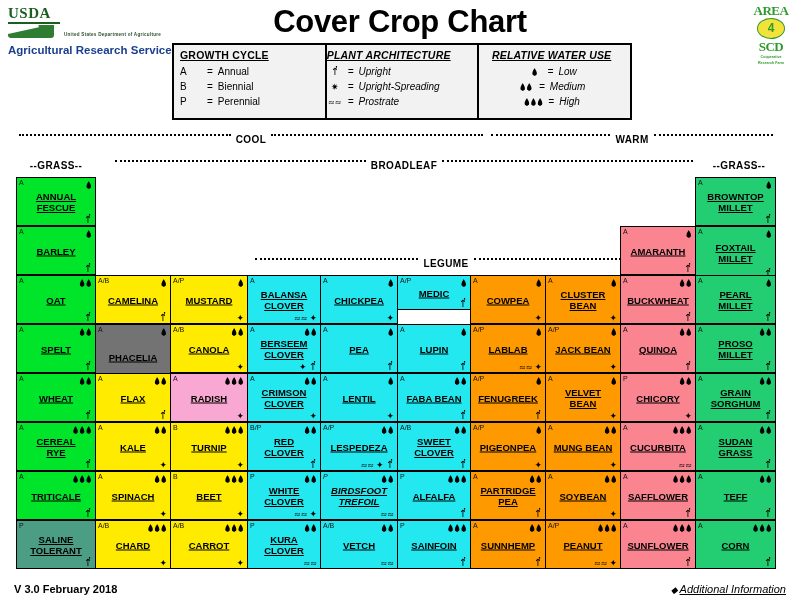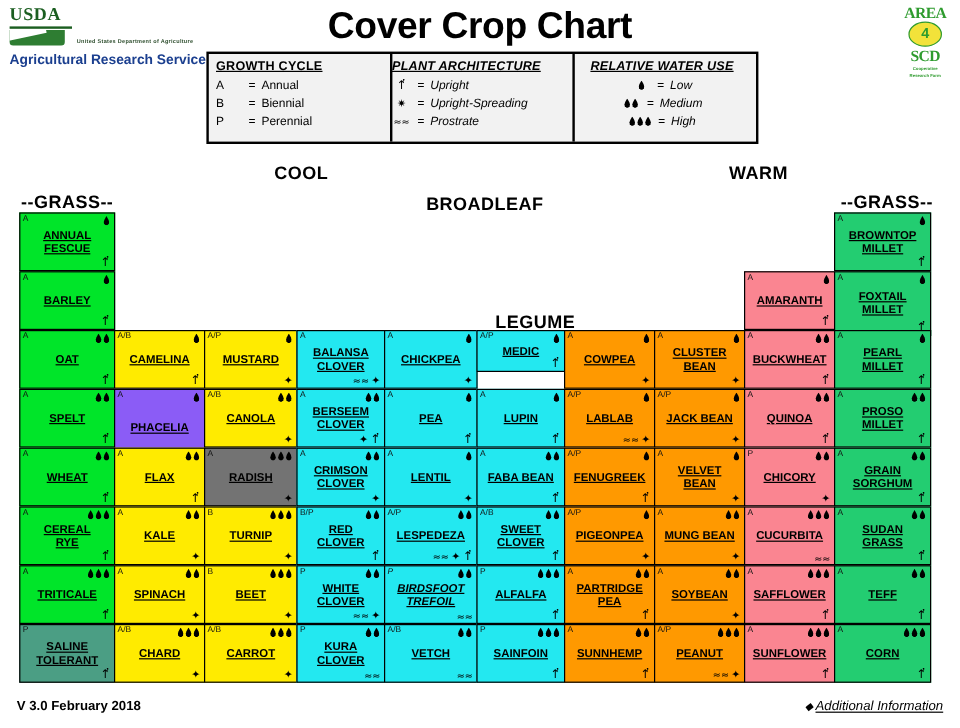--- a/index.html
+++ b/index.html
@@ -53,22 +53,22 @@
   .lg-key{display:inline-block;min-width:16px;text-align:center;}
   .lg-key.letter{min-width:22px;text-align:left;padding-left:6px;}
   .lg-eq{padding:0 5px;}
   .drop{display:inline-block;width:6px;height:8px;background:#000;
     border-radius:60% 60% 55% 55% / 85% 85% 45% 45%;
     clip-path:polygon(50% 0%,78% 38%,88% 62%,84% 82%,62% 97%,38% 97%,16% 82%,12% 62%,22% 38%);
     vertical-align:-1px;margin:0 .3px;}
   .arch{display:inline-block;font-family:"DejaVu Sans",sans-serif;line-height:1;}
 
   
-  .sec-label{position:absolute;font-size:15px;font-weight:700;letter-spacing:.4px;
-    display:flex;align-items:center;white-space:nowrap;color:#000;flex-direction:column;}
+  .sec-label{position:absolute;font-size:10px;font-weight:700;letter-spacing:.4px;
+    display:flex;white-space:nowrap;color:#000;}
   .dashline{flex:1;border-top:2px dotted #000;height:0;margin:0 3px;}
   .sec-txt{padding:0 2px;}
 
   
   #grid{position:absolute;left:16px;top:177px;width:760px;height:392px;}
   .cell{position:absolute;box-sizing:border-box;border:1.5px solid #000;overflow:hidden;}
   .cell .gc{position:absolute;left:2px;top:0px;font-size:7px;color:#111;line-height:9px;}
   .cell .water{position:absolute;right:3px;top:1px;line-height:8px;white-space:nowrap;}
   .cell .archs{position:absolute;right:3px;bottom:0px;line-height:9px;white-space:nowrap;
     font-size:9px;}
@@ -247,21 +247,21 @@
       <div class="gc">P</div>
       <div class="nm"><span>SALINE</span><br><span>TOLERANT</span></div>
       <div class="archs"><span class="arch g-upright" style="margin-left: 2px;">↑̓</span></div>
     </div>
     <div class="cell" style="left: 79px; top: 98px; width: 76px; height: 49px; background: rgb(255, 235, 0);">
       <div class="gc">A/B</div>
       <div class="water"><i class="drop"></i></div>
       <div class="nm"><span>CAMELINA</span></div>
       <div class="archs"><span class="arch g-upright" style="margin-left: 2px;">↑̓</span></div>
     </div>
-    <div class="cell" style="left: 79px; top: 147px; width: 76px; height: 66px; background: #8b5cf6;">
+    <div class="cell" style="left: 79px; top: 147px; width: 76px; height: 66px; background: #737373;">
       <div class="gc">A</div>
       <div class="water"><i class="drop"></i></div>
       <div class="nm"><span>PHACELIA</span></div>
       <div class="archs"><span class="arch g-upright" style="margin-left: 2px;">↑̓</span></div>
     </div>
     <div class="cell" style="left: 79px; top: 196px; width: 76px; height: 49px; background: rgb(255, 235, 0);">
       <div class="gc">A</div>
       <div class="water"><i class="drop"></i><i class="drop"></i></div>
       <div class="nm"><span>FLAX</span></div>
       <div class="archs"><span class="arch g-upright" style="margin-left: 2px;">↑̓</span></div>
@@ -289,21 +289,21 @@
       <div class="water"><i class="drop"></i></div>
       <div class="nm"><span>MUSTARD</span></div>
       <div class="archs"><span class="arch g-spread" style="margin-left: 2px;">✦</span></div>
     </div>
     <div class="cell" style="left: 154px; top: 147px; width: 78px; height: 49px; background: rgb(255, 235, 0);">
       <div class="gc">A/B</div>
       <div class="water"><i class="drop"></i><i class="drop"></i></div>
       <div class="nm"><span>CANOLA</span></div>
       <div class="archs"><span class="arch g-spread" style="margin-left: 2px;">✦</span></div>
     </div>
-    <div class="cell" style="left: 154px; top: 196px; width: 78px; height: 49px; background: #737373;">
+    <div class="cell" style="left: 154px; top: 196px; width: 78px; height: 49px; background: #f9a8d4;">
       <div class="gc">A</div>
       <div class="water"><i class="drop"></i><i class="drop"></i><i class="drop"></i></div>
       <div class="nm"><span>RADISH</span></div>
       <div class="archs"><span class="arch g-spread" style="margin-left: 2px;">✦</span></div>
     </div>
     <div class="cell" style="left: 154px; top: 245px; width: 78px; height: 49px; background: rgb(255, 235, 0);">
       <div class="gc">B</div>
       <div class="water"><i class="drop"></i><i class="drop"></i><i class="drop"></i></div>
       <div class="nm"><span>TURNIP</span></div>
       <div class="archs"><span class="arch g-spread" style="margin-left: 2px;">✦</span></div>

